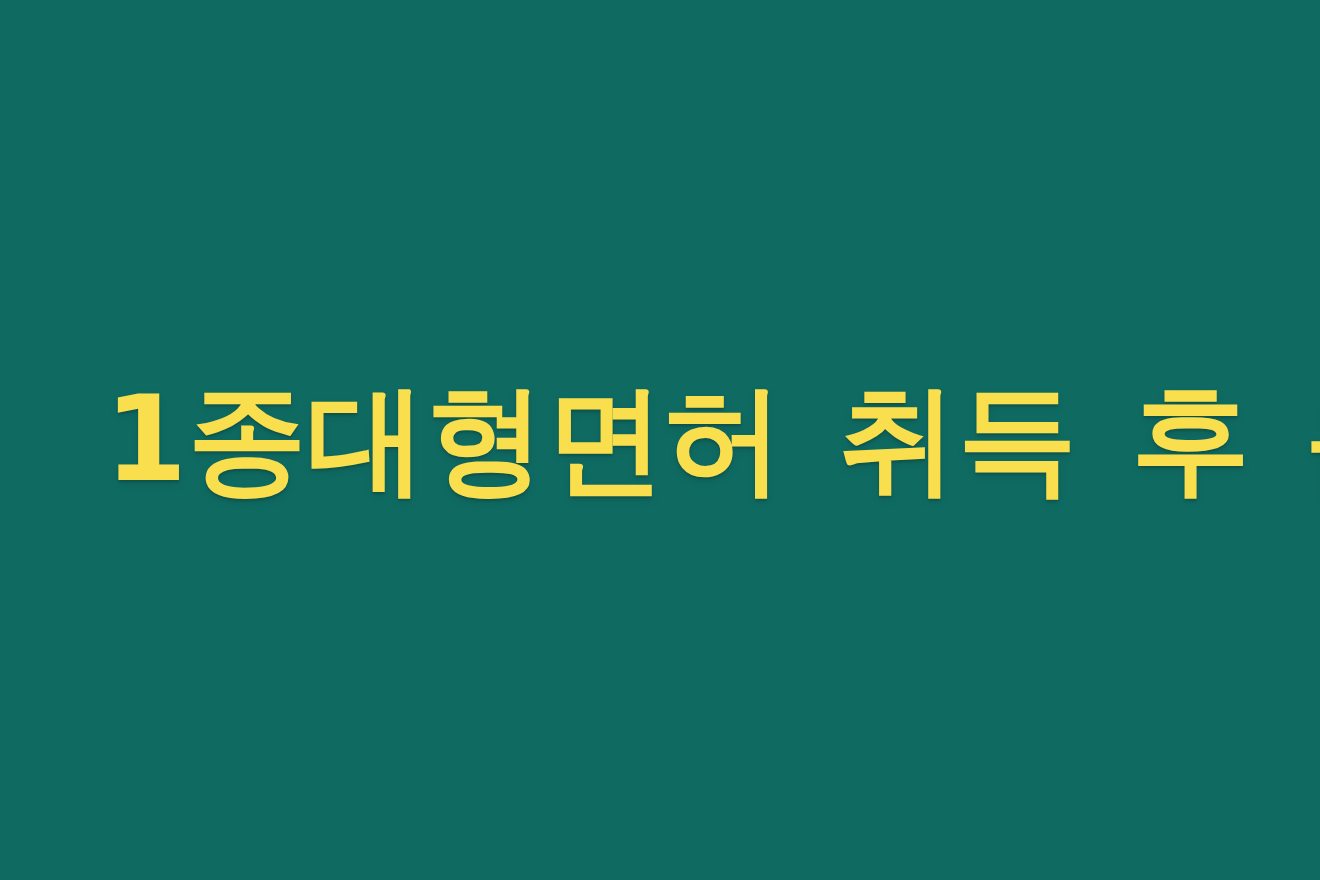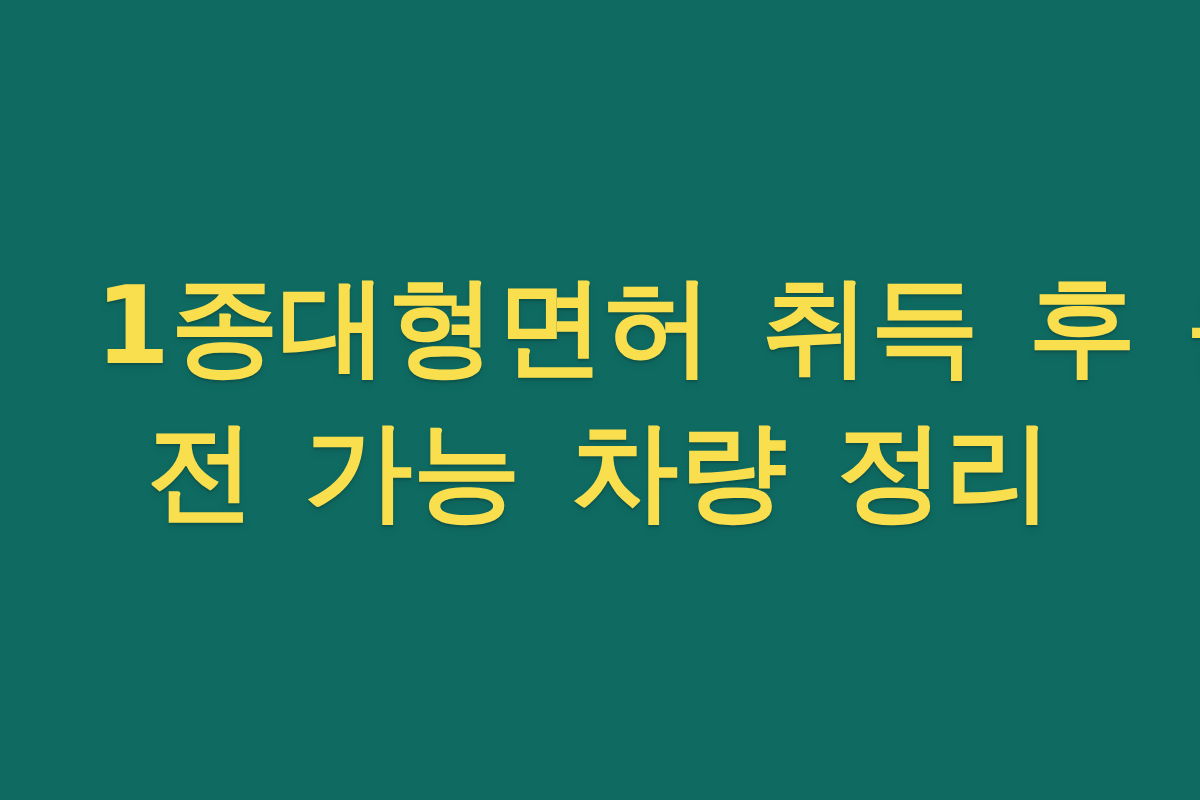--- a/index.html
+++ b/index.html
@@ -56,16 +56,15 @@
     margin-top: 0.04em;
   }
 </style>
 </head>
 <body>
 
 <div id="banner" style="background-color: rgb(15, 107, 98);">
 
   <h1 id="headline" style="color: rgb(249, 222, 78);">
     <span class="line line-1">1종대형면허 취득 후 운</span>
-    <span class="line line-2">전 가능 차량 정리</span>
   </h1>
 
 </div>
 
 </body></html>

